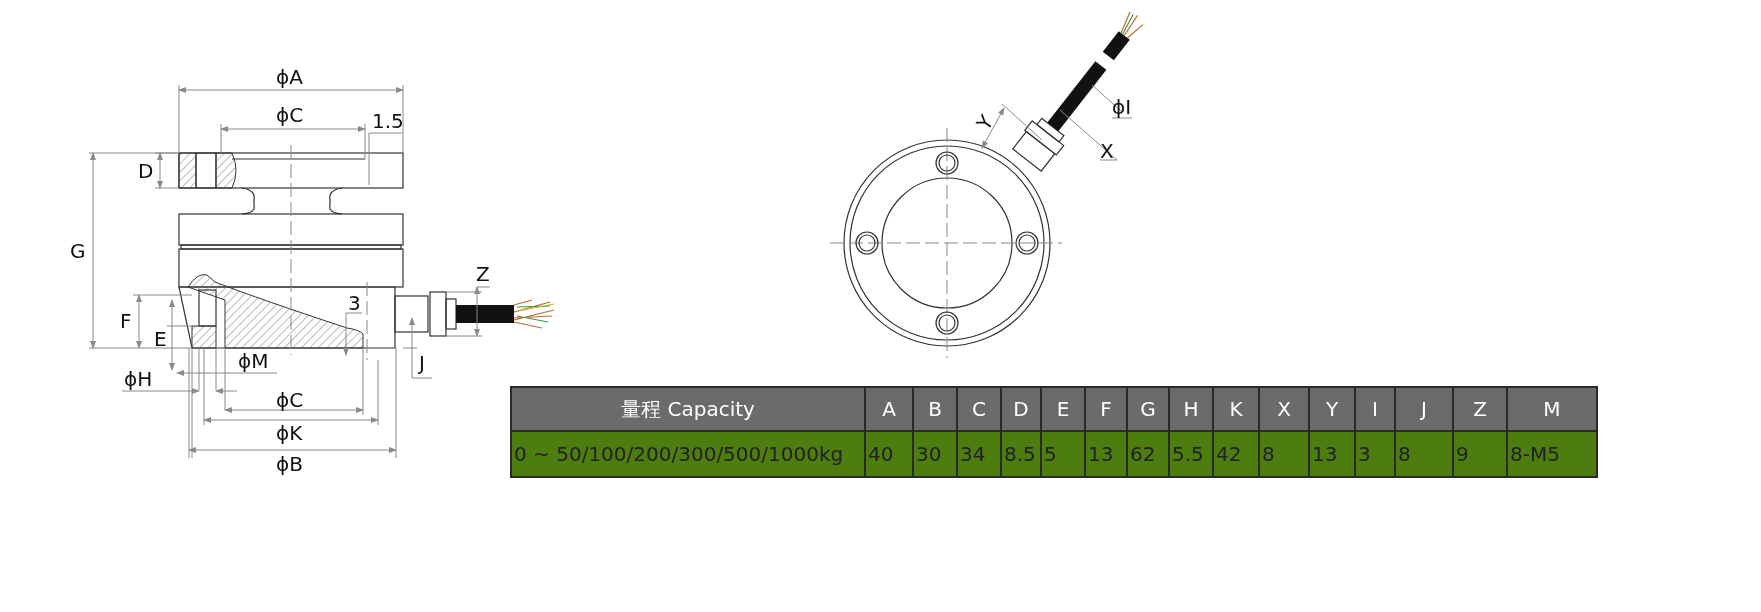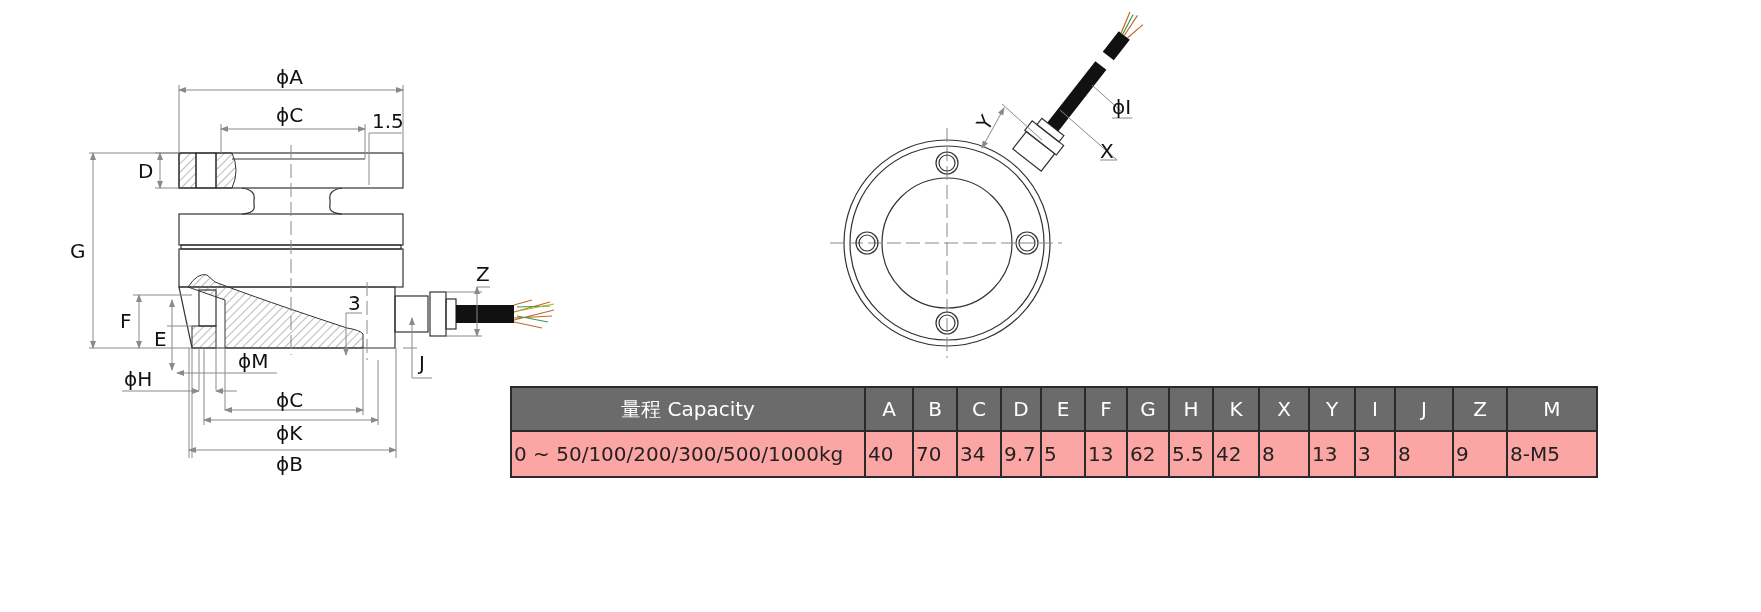--- a/index.html
+++ b/index.html
@@ -8,21 +8,21 @@
   .drawing { position: absolute; left: 12px; top: 0; width: 1758px; height: 612px; }
   .drawing svg { position: absolute; left: 0; top: 0; }
   .lbl { font-family: "DejaVu Sans", sans-serif; font-size: 20px; fill: #111; }
   .dim { stroke: #8a8a8a; stroke-width: 1; fill: none; }
   .obj { stroke: #333; stroke-width: 1.2; fill: none; }
   .ctr { stroke: #8a8a8a; stroke-width: 1; stroke-dasharray: 14 5; fill: none; }
   .spec-table { position: absolute; left: 498px; top: 386px; border-collapse: collapse;
                 font-family: "DejaVu Sans", sans-serif; font-size: 20px; }
   .spec-table th, .spec-table td { border: 2px solid #2a2a2a; padding: 0 2px; }
   .spec-table th { background: #6b6b6b; color: #ffffff; font-weight: normal; height: 42px; }
-  .spec-table td { background: #fca5a5; color: #222; height: 44px; }
+  .spec-table td { background: #4d7c0f; color: #222; height: 44px; }
   .spec-table .cap-col { width: 348px; }
 </style>
 </head>
 <body>
 
 <div class="drawing">
   <svg width="1761" height="612" viewBox="0 0 1761 612" xmlns="http://www.w3.org/2000/svg">
     <defs>
       <pattern id="hatch" width="6" height="6" patternUnits="userSpaceOnUse" patternTransform="rotate(45)">
         <line x1="0" y1="0" x2="0" y2="6" stroke="#777" stroke-width="1"></line>
@@ -181,23 +181,23 @@
         <th style="width:34px">I</th>
         <th style="width:52px">J</th>
         <th style="width:48px">Z</th>
         <th style="width:84px">M</th>
       </tr>
     </thead>
     <tbody>
       <tr>
         <td>0 ~ 50/100/200/300/500/1000kg</td>
         <td>40</td>
-        <td>70</td>
+        <td>30</td>
         <td>34</td>
-        <td>9.7</td>
+        <td>8.5</td>
         <td>5</td>
         <td>13</td>
         <td>62</td>
         <td>5.5</td>
         <td>42</td>
         <td>8</td>
         <td>13</td>
         <td>3</td>
         <td>8</td>
         <td>9</td>

